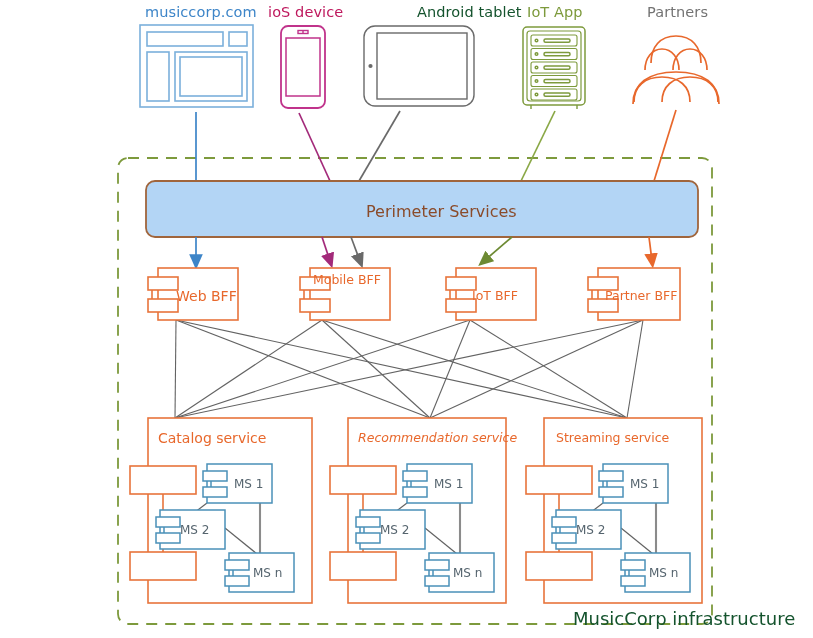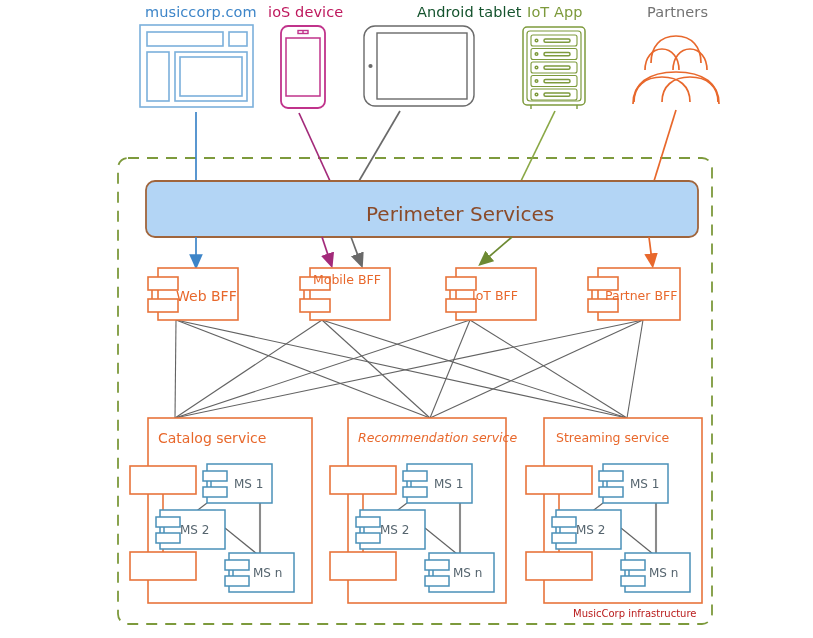--- a/index.html
+++ b/index.html
@@ -244,21 +244,21 @@
       <rect x="552" y="533" width="24" height="10"></rect>
     </g>
     <g fill="#ffffff" stroke="#4a90b8" stroke-width="1.5">
       <rect x="625" y="553" width="65" height="39"></rect>
       <line x1="629" y1="566" x2="629" y2="580"></line>
       <rect x="621" y="560" width="24" height="10"></rect>
       <rect x="621" y="576" width="24" height="10"></rect>
     </g>
   </svg>
 
-  <div class="boxtext" style="left:366px;top:202px;font-size:20px;color:#8a4b2a;">Perimeter Services</div>
+  <div class="boxtext" style="left:366px;top:202px;font-size:16px;color:#8a4b2a;">Perimeter Services</div>
 
   <div class="boxtext" style="left:176px;top:288px;font-size:14px;color:#e8682c;">Web BFF</div>
   <div class="boxtext" style="left:313px;top:272px;font-size:12.5px;color:#e8682c;">Mobile BFF</div>
   <div class="boxtext" style="left:472px;top:288px;font-size:12.5px;color:#e8682c;">IoT BFF</div>
   <div class="boxtext" style="left:605px;top:288px;font-size:12.5px;color:#e8682c;">Partner BFF</div>
 
   <div class="boxtext" style="left:158px;top:430px;font-size:14px;color:#e8682c;">Catalog service</div>
   <div class="boxtext" style="left:358px;top:430px;font-size:12.5px;color:#e8682c;font-style:italic;">Recommendation service</div>
   <div class="boxtext" style="left:556px;top:430px;font-size:12.5px;color:#e8682c;">Streaming service</div>
 
@@ -267,15 +267,15 @@
   <div class="boxtext" style="left:253px;top:566px;font-size:12px;color:#55646e;">MS n</div>
 
   <div class="boxtext" style="left:434px;top:477px;font-size:12px;color:#55646e;">MS 1</div>
   <div class="boxtext" style="left:380px;top:523px;font-size:12px;color:#55646e;">MS 2</div>
   <div class="boxtext" style="left:453px;top:566px;font-size:12px;color:#55646e;">MS n</div>
 
   <div class="boxtext" style="left:630px;top:477px;font-size:12px;color:#55646e;">MS 1</div>
   <div class="boxtext" style="left:576px;top:523px;font-size:12px;color:#55646e;">MS 2</div>
   <div class="boxtext" style="left:649px;top:566px;font-size:12px;color:#55646e;">MS n</div>
 
-  <div class="boxtext" style="left:573px;top:608px;font-size:10px;color:#b91c1c;">MusicCorp infrastructure</div>
+  <div class="boxtext" style="left:573px;top:608px;font-size:18px;color:#14532d;">MusicCorp infrastructure</div>
 
 </div>
 
 </body></html>

